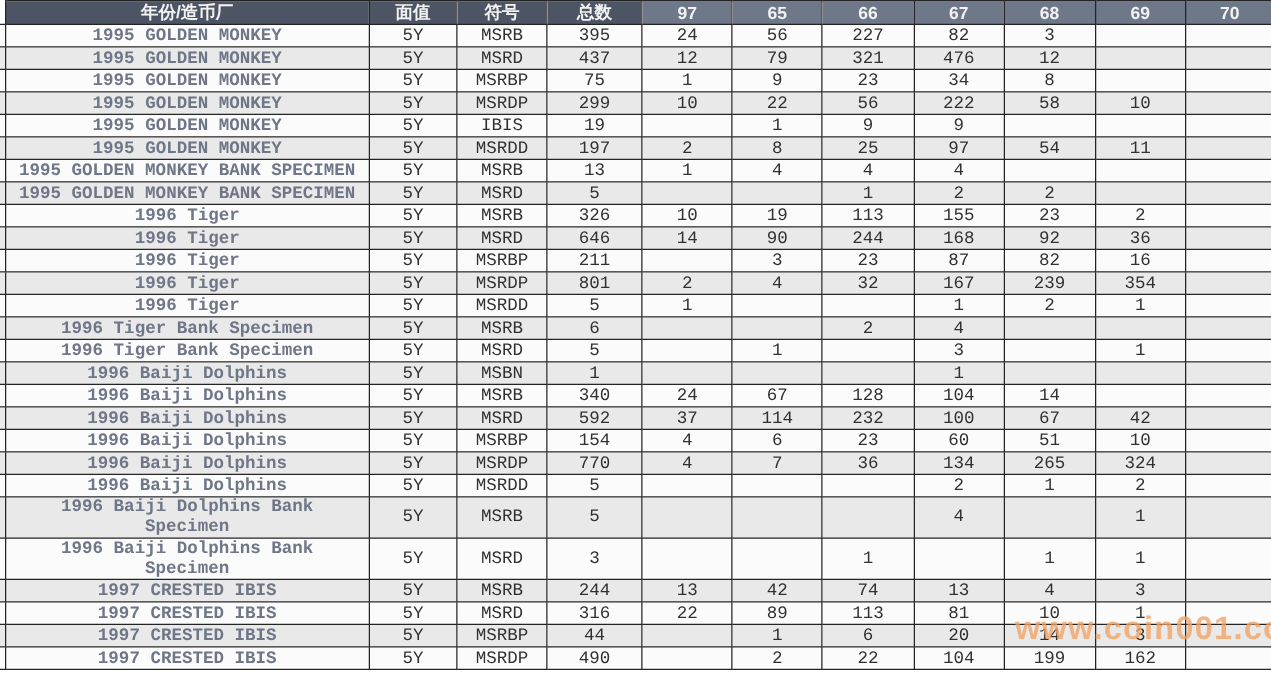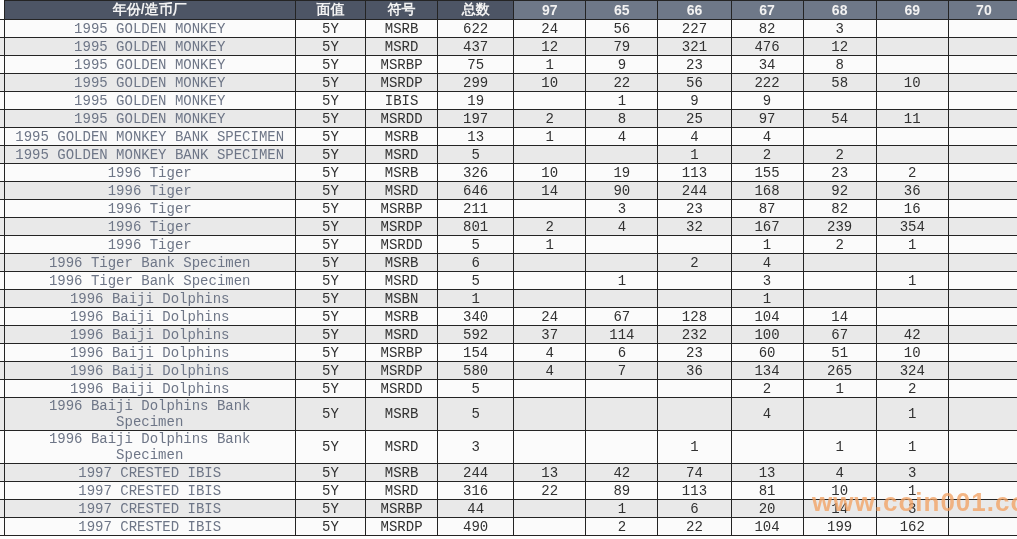--- a/index.html
+++ b/index.html
@@ -25,21 +25,21 @@
   }
   th.hdr-dark{background:#4d5565;}
   th.hdr-light{background:#6e7888;}
   th.sliver-h{background:#ffffff;border-top:none;border-left:none;}
   td{
     font-size:14px;text-align:center;vertical-align:middle;
     height:17px;line-height:16px;padding:0 7px;color:#313131;
   }
   td.sliver{padding:0;border-left:none;}
   td.name{
-    font-weight:normal;color:#6e7687;letter-spacing:0px;
+    font-weight:bold;color:#6e7687;letter-spacing:0px;
     padding:0 8px;word-wrap:break-word;
   }
   tbody tr:nth-child(odd) td{background:#fbfbfb;}
   tbody tr:nth-child(even) td{background:#e9e9e9;}
   #watermark{
     position:absolute;left:812px;top:487px;
     font-family:"Liberation Sans","DejaVu Sans",sans-serif;
     font-weight:bold;font-size:26px;letter-spacing:1px;
     color:#f3a365;opacity:0.78;pointer-events:none;white-space:nowrap;
   }
@@ -77,21 +77,21 @@
         <th class="hdr-light">69</th>
         <th class="hdr-light">70</th>
       </tr>
   </thead>
   <tbody id="table-body">
       <tr>
         <td class="sliver"></td>
         <td class="name">1995 GOLDEN MONKEY</td>
         <td>5Y</td>
         <td>MSRB</td>
-        <td>622</td>
+        <td>395</td>
         <td>24</td>
         <td>56</td>
         <td>227</td>
         <td>82</td>
         <td>3</td>
         <td></td>
         <td></td>
       </tr>
       <tr>
         <td class="sliver"></td>
@@ -343,21 +343,21 @@
         <td>60</td>
         <td>51</td>
         <td>10</td>
         <td></td>
       </tr>
       <tr>
         <td class="sliver"></td>
         <td class="name">1996 Baiji Dolphins</td>
         <td>5Y</td>
         <td>MSRDP</td>
-        <td>580</td>
+        <td>770</td>
         <td>4</td>
         <td>7</td>
         <td>36</td>
         <td>134</td>
         <td>265</td>
         <td>324</td>
         <td></td>
       </tr>
       <tr>
         <td class="sliver"></td>

